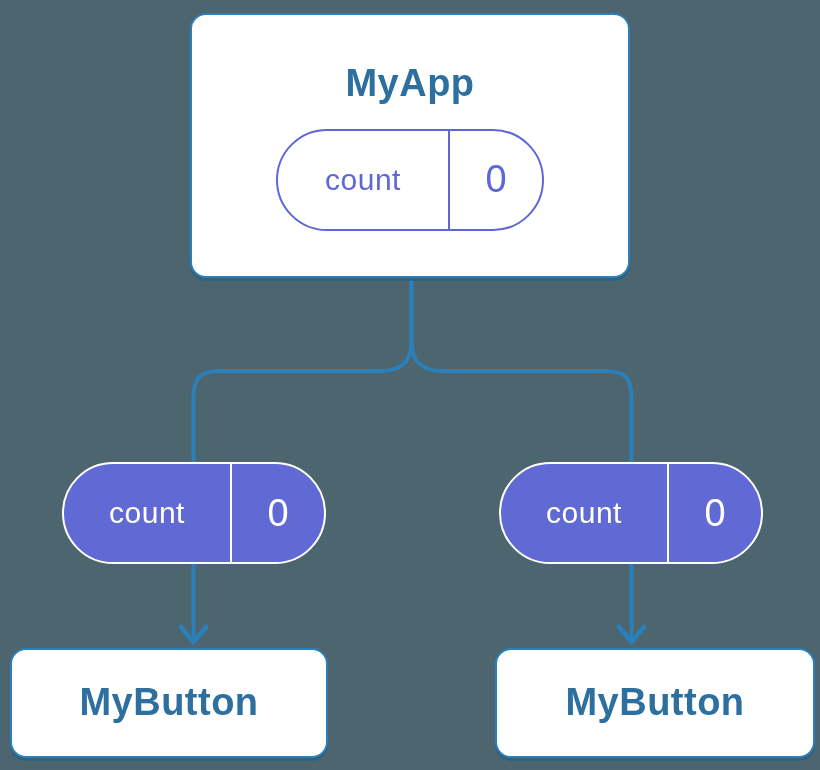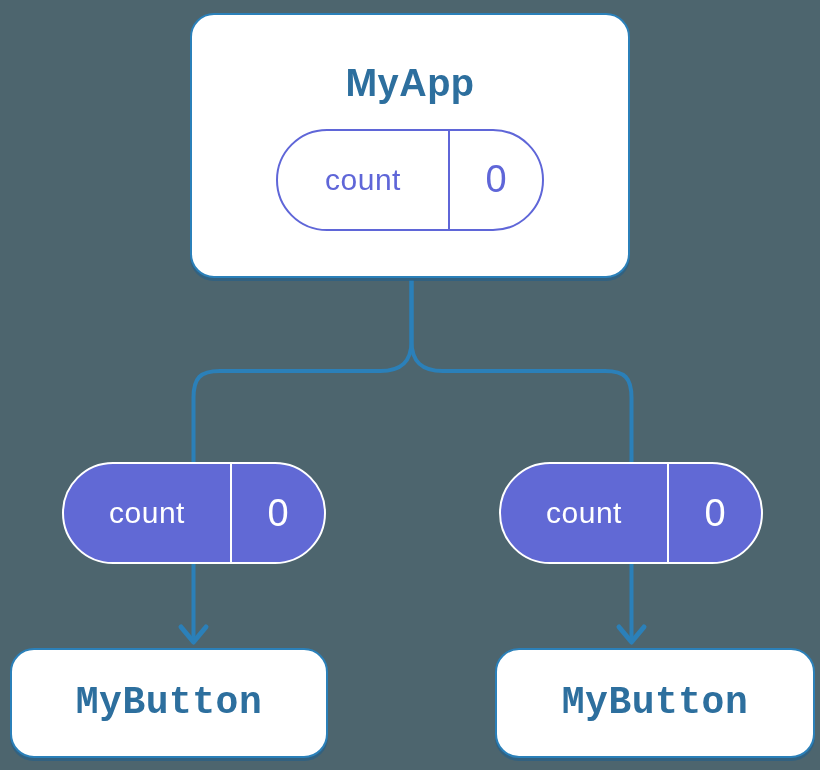--- a/index.html
+++ b/index.html
@@ -21,25 +21,25 @@
   }
   .stage{position:relative;width:820px;height:770px;background:var(--background);}
   .connectors{position:absolute;left:0;top:0;width:820px;height:770px;}
   .connector{fill:none;stroke:var(--connector-blue);stroke-width:4;}
   .arrow-head{stroke-width:5;stroke-linecap:round;stroke-linejoin:round;}
 
   .card{
     position:absolute;
     background:var(--white);
     border:2.5px solid var(--card-border-blue);
-    border-radius:24px;
+    border-radius:16px;
     box-shadow:0 3px 0 0 rgba(35,95,138,0.65);
   }
   .card-root{left:190px;top:13px;width:440px;height:265px;}
-  .card-child{width:320px;height:110px;display:flex;align-items:center;justify-content:center;font-family:Liberation Mono, monospace;}
+  .card-child{width:320px;height:110px;display:flex;align-items:center;justify-content:center;}
   .card-left{left:10px;top:648px;width:318px;}
   .card-right{left:495px;top:648px;}
   .card-title{
     font-size:38px;font-weight:700;line-height:1.2;
     color:var(--title-blue);text-align:center;letter-spacing:0.5px;
   }
   .card-root .card-title{margin-top:46px;}
 
   .pill{
     display:flex;align-items:stretch;

